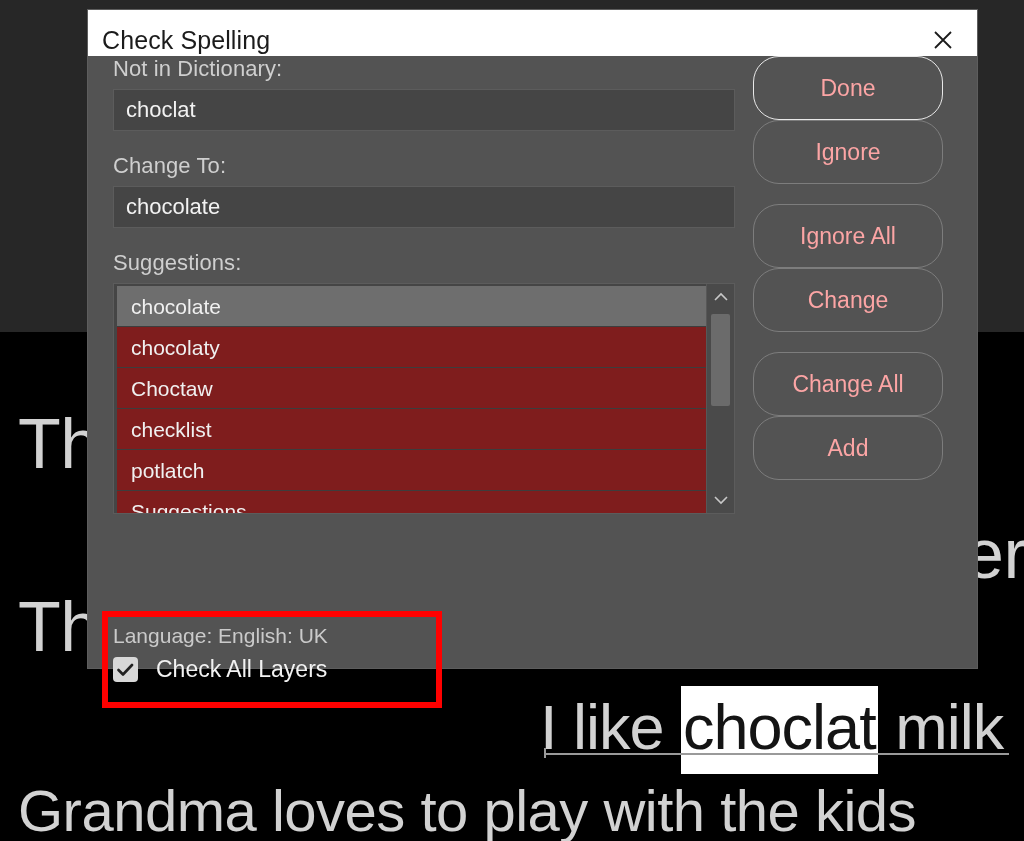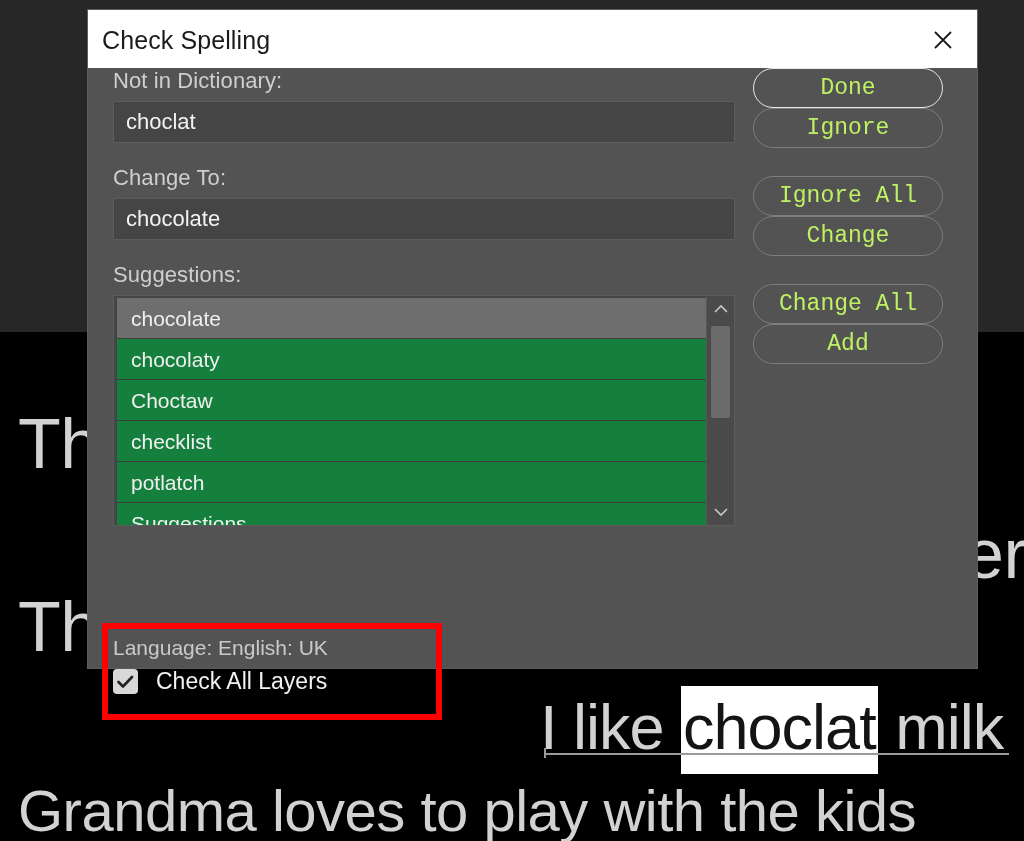--- a/index.html
+++ b/index.html
@@ -93,21 +93,21 @@
     position: absolute;
     left: 88px;
     top: 10px;
     width: 889px;
     height: 658px;
     background: #535353;
     box-shadow: 0 0 0 1px #5d5d5d;
   }
 
   #dialog-titlebar {
-    height: 58px;
+    height: 46px;
     background: #ffffff;
     position: relative;
     display: flex;
     align-items: center;
     padding-left: 12px;
   }
   #dialog-title {
     position: absolute;
     left: 14px;
     top: 16px;
@@ -178,21 +178,21 @@
     flex: 1;
     padding: 2px 0 0 3px;
     overflow: hidden;
   }
   .suggestion-item {
     height: 41px;
     line-height: 41px;
     color: #f0f0f0;
     font-size: 21px;
     padding-left: 14px;
-    background: #15803d;
+    background: #7f1d1d;
     border-bottom: 1px solid #3d3d3d;
     box-sizing: border-box;
     cursor: default;
     white-space: nowrap;
     overflow: hidden;
   }
   .suggestion-item.selected {
     background: #6e6e6e;
   }
 
@@ -282,37 +282,37 @@
   
   #dialog-button-column {
     position: absolute;
     right: 34px;
     top: 0;
     width: 190px;
     display: flex;
     flex-direction: column;
   }
   .dialog-button {
-    height: 40px;
+    height: 64px;
     border-radius: 26px;
     border: 1px solid #7d7d7d;
     background: transparent;
-    color: #bef264;
-    font-family: Liberation Mono, monospace;
+    color: #fca5a5;
+    font-family: Liberation Sans, sans-serif;
     font-size: 23px;
     cursor: pointer;
     outline: none;
     padding: 0;
     white-space: nowrap;
   }
   .dialog-button.primary {
     border-color: #e8e8e8;
   }
   .btn-gap-lg { }
-  .btn-gap-sm { margin-top: 28px; }
+  .btn-gap-sm { margin-top: 20px; }
 </style>
 </head>
 <body>
 
 <div id="canvas-backdrop">
   <div id="canvas-upper-band"></div>
 
   <div class="doc-text" id="doc-line-1">Th</div>
 
   <div class="doc-text" id="doc-line-2">Th</div>

